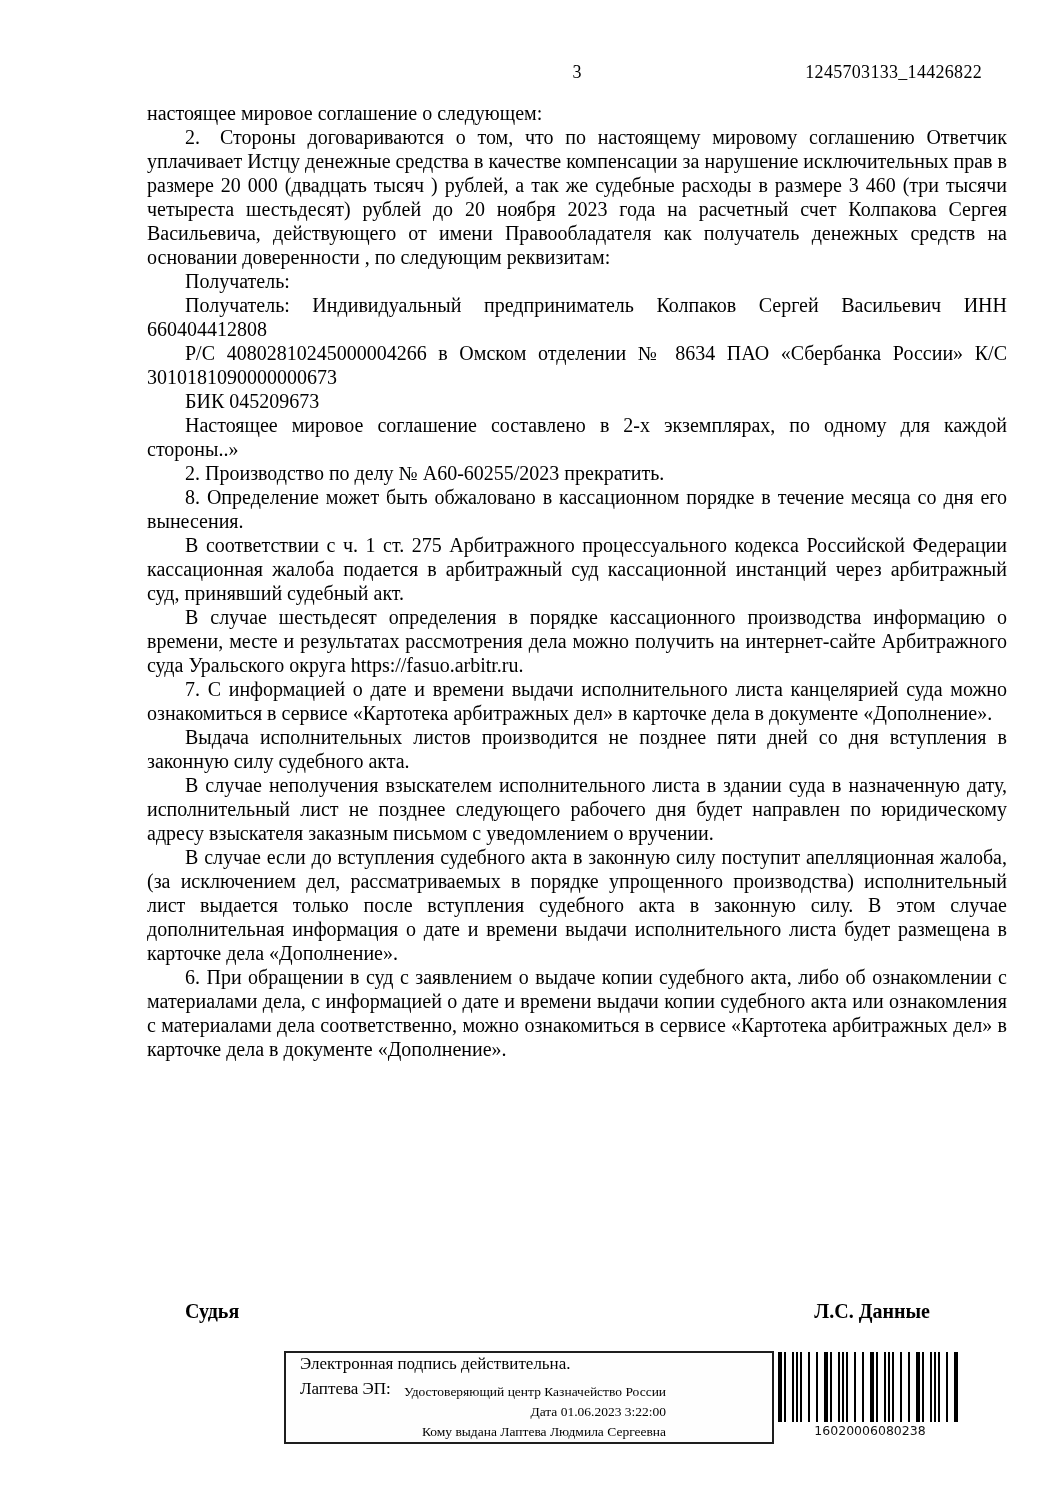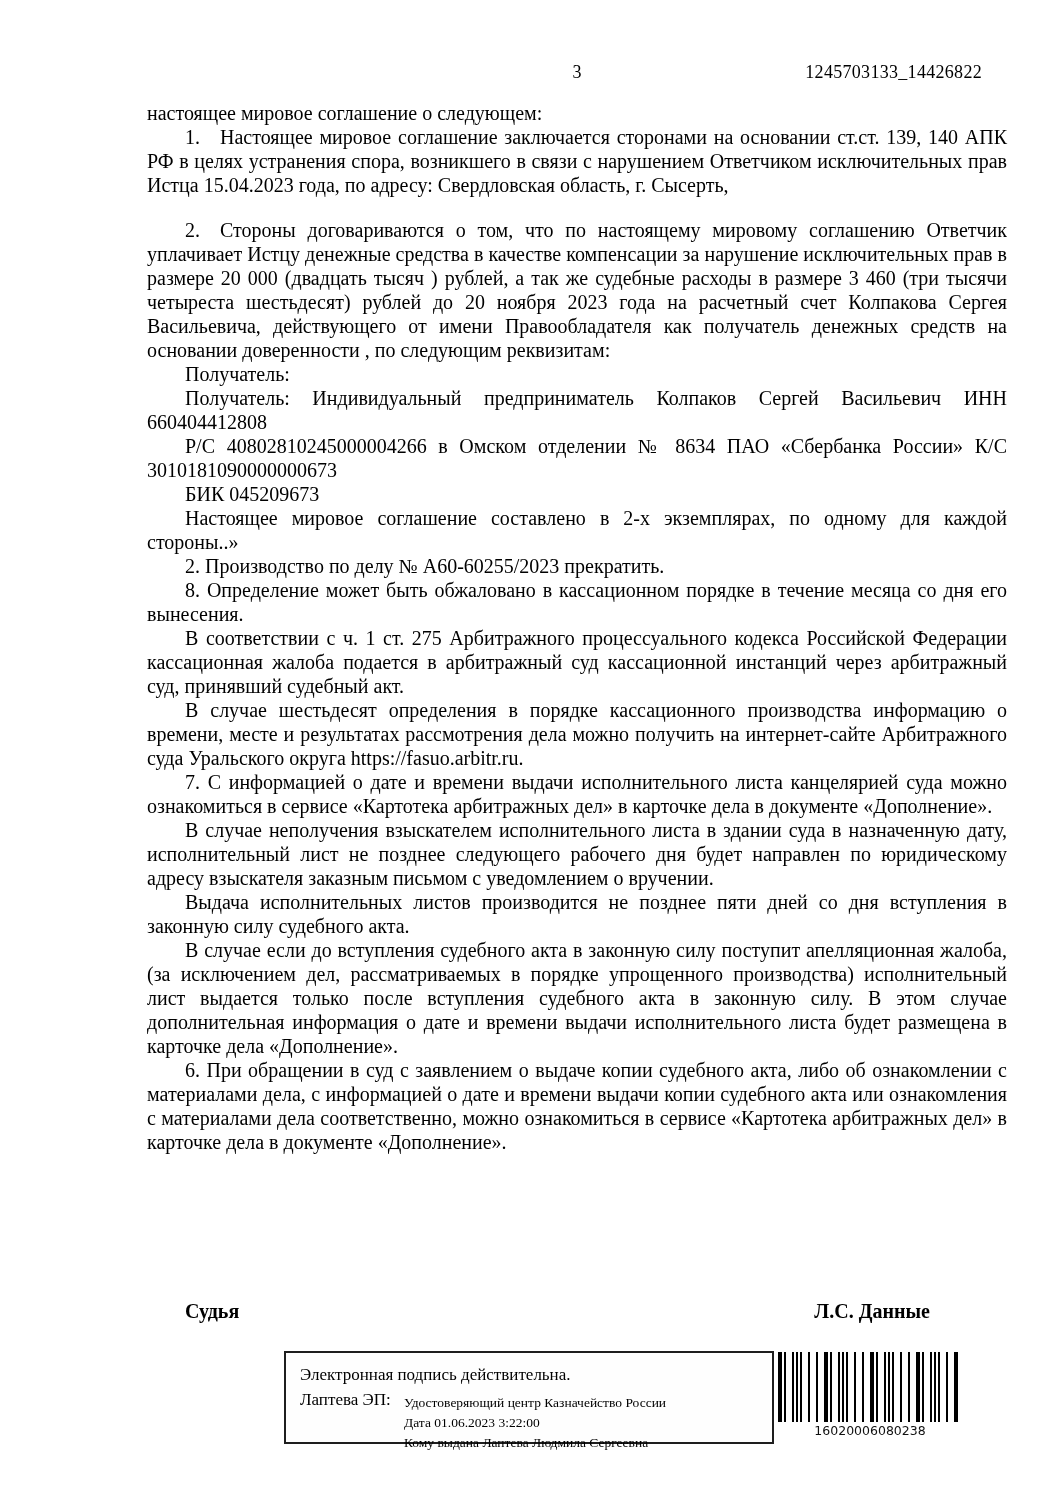--- a/index.html
+++ b/index.html
@@ -22,26 +22,26 @@
   .signature-row {
     position:absolute; top:1300px; left:147px; width:860px; box-sizing:border-box;
     padding-left:38px; padding-right:77px;
     display:flex; justify-content:space-between;
     font-size:20px; font-weight:700;
   }
 
   .esign-box {
     position:absolute; left:284px; top:1351px; width:490px; height:93px;
     border:2px solid #1e1e1e; box-sizing:border-box; background:#fefefe;
-    padding:12px 8px 0 14px;
+    padding:1px 8px 0 14px;
   }
   .esign-title { font-size:17px; }
   .esign-row { display:flex; margin-top:5px; }
   .esign-label { font-size:17px; flex:0 0 104px; }
-  .esign-values { font-size:13.5px; line-height:20px; padding-top:3px; }
+  .esign-values { font-size:13.5px; line-height:20px; padding-top:3px;text-align:right; }
   .esign-values div { white-space:nowrap; }
 
   .barcode-wrap { position:absolute; left:778px; top:1352px; width:184px; }
   .barcode { display:flex; height:70px; }
   .barcode span { height:100%; }
   .barcode .bar { background:#000; }
   .barcode .gap { background:transparent; }
   .barcode-number {
     text-align:center; font-family:"DejaVu Sans", sans-serif;
     font-size:12.5px; margin-top:1px; color:#111;
@@ -52,34 +52,33 @@
 
 <div class="page">
 
   <div class="page-header">
     <div class="page-number">3</div>
     <div class="document-id">1245703133_14426822</div>
   </div>
 
   <div class="document-body">
       <p class="para no-indent">настоящее мировое соглашение о следующем:</p>
-      <p class="para gap-after">1. Настоящее мировое соглашение заключается сторонами на основании ст.ст. 139, 140 АПК РФ в целях устранения спора, возникшего в связи с нарушением Ответчиком исключительных прав Истца 15.04.2023 года, по адресу: Свердловская область, г. Сысерть,</p>
       <p class="para">2. Стороны договариваются о том, что по настоящему мировому соглашению Ответчик уплачивает Истцу денежные средства в качестве компенсации за нарушение исключительных прав в размере 20 000 (двадцать тысяч ) рублей, а так же судебные расходы в размере 3 460 (три тысячи четыреста шестьдесят) рублей до 20 ноября 2023 года на расчетный счет Колпакова Сергея Васильевича, действующего от имени Правообладателя как получатель денежных средств на основании доверенности , по следующим реквизитам:</p>
       <p class="para">Получатель:</p>
       <p class="para">Получатель: Индивидуальный предприниматель Колпаков Сергей Васильевич ИНН 660404412808</p>
       <p class="para">Р/С 40802810245000004266 в Омском отделении № 8634 ПАО «Сбербанка России» К/С 3010181090000000673</p>
       <p class="para">БИК 045209673</p>
       <p class="para">Настоящее мировое соглашение составлено в 2-х экземплярах, по одному для каждой стороны..»</p>
       <p class="para">2. Производство по делу № А60-60255/2023 прекратить.</p>
       <p class="para">8. Определение может быть обжаловано в кассационном порядке в течение месяца со дня его вынесения.</p>
       <p class="para">В соответствии с ч. 1 ст. 275 Арбитражного процессуального кодекса Российской Федерации кассационная жалоба подается в арбитражный суд кассационной инстанций через арбитражный суд, принявший судебный акт.</p>
       <p class="para">В случае шестьдесят определения в порядке кассационного производства информацию о времени, месте и результатах рассмотрения дела можно получить на интернет-сайте Арбитражного суда Уральского округа https://fasuo.arbitr.ru.</p>
       <p class="para">7. С информацией о дате и времени выдачи исполнительного листа канцелярией суда можно ознакомиться в сервисе «Картотека арбитражных дел» в карточке дела в документе «Дополнение».</p>
+      <p class="para">Выдача исполнительных листов производится не позднее пяти дней со дня вступления в законную силу судебного акта.</p>
       <p class="para">В случае неполучения взыскателем исполнительного листа в здании суда в назначенную дату, исполнительный лист не позднее следующего рабочего дня будет направлен по юридическому адресу взыскателя заказным письмом с уведомлением о вручении.</p>
-      <p class="para">Выдача исполнительных листов производится не позднее пяти дней со дня вступления в законную силу судебного акта.</p>
       <p class="para">В случае если до вступления судебного акта в законную силу поступит апелляционная жалоба, (за исключением дел, рассматриваемых в порядке упрощенного производства) исполнительный лист выдается только после вступления судебного акта в законную силу. В этом случае дополнительная информация о дате и времени выдачи исполнительного листа будет размещена в карточке дела «Дополнение».</p>
       <p class="para">6. При обращении в суд с заявлением о выдаче копии судебного акта, либо об ознакомлении с материалами дела, с информацией о дате и времени выдачи копии судебного акта или ознакомления с материалами дела соответственно, можно ознакомиться в сервисе «Картотека арбитражных дел» в карточке дела в документе «Дополнение».</p>
     </div>
 
   <div class="signature-row">
     <span>Судья</span>
     <span>Л.С. Данные</span>
   </div>
 
   <div class="esign-box">

